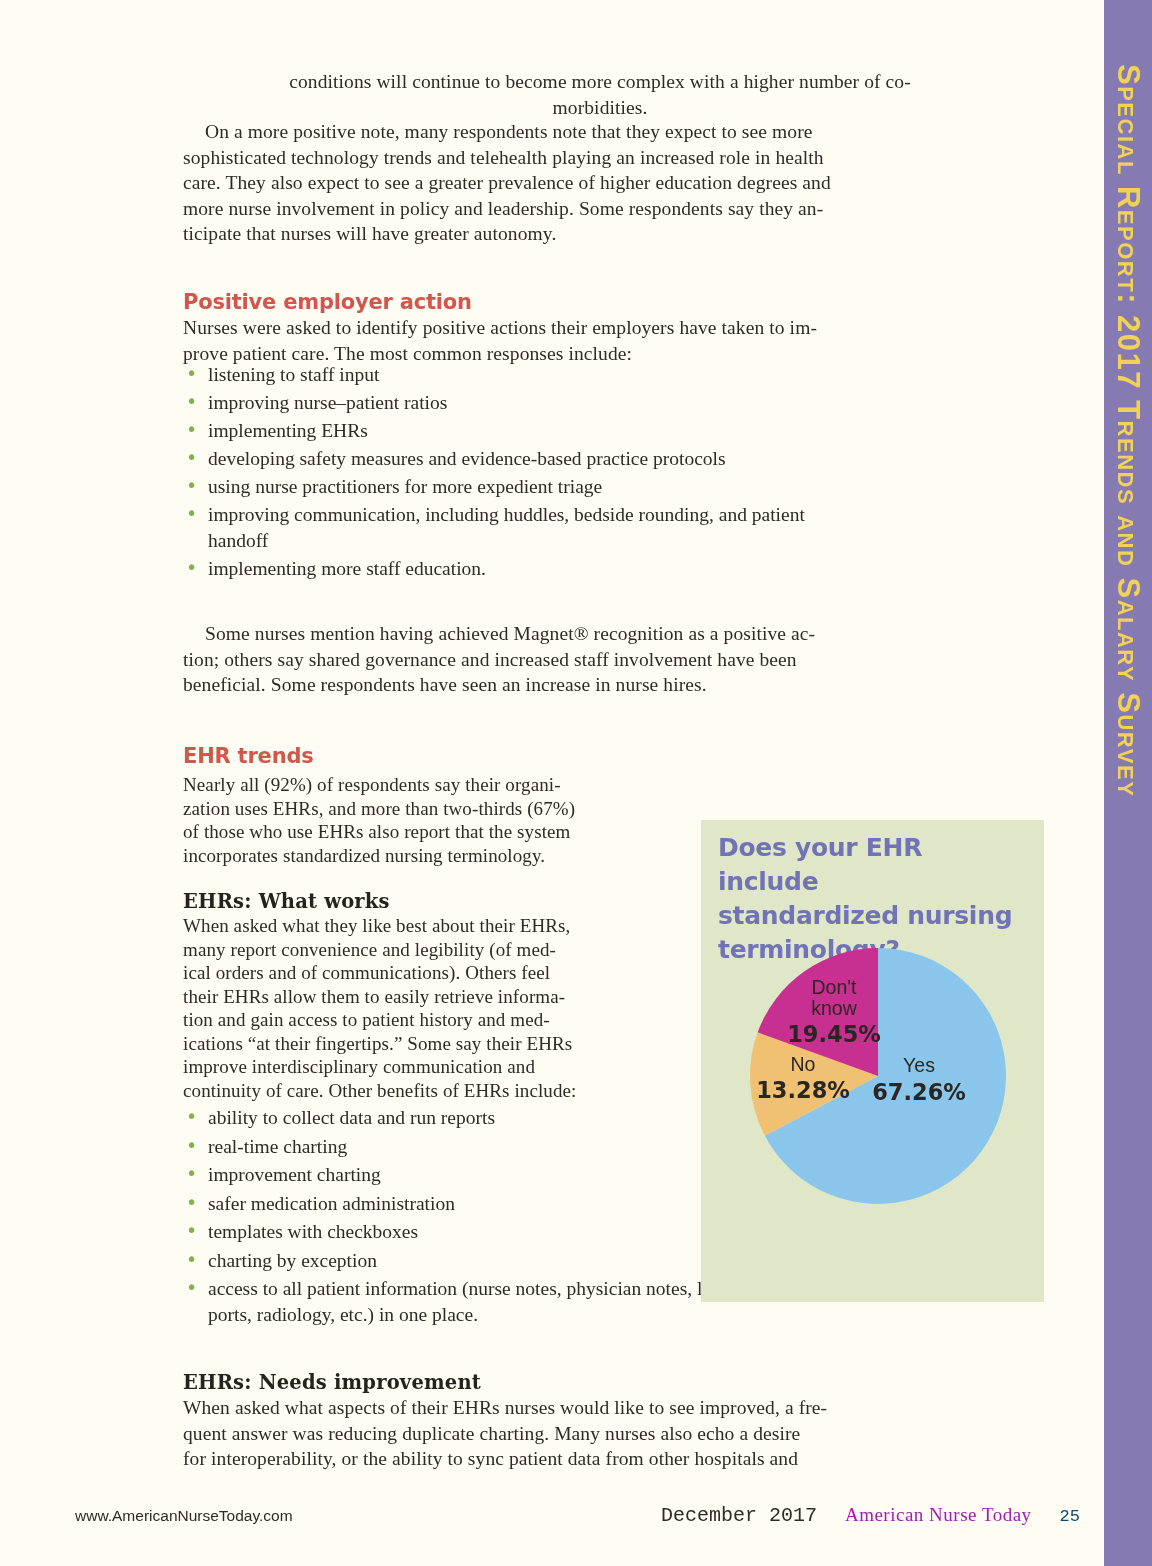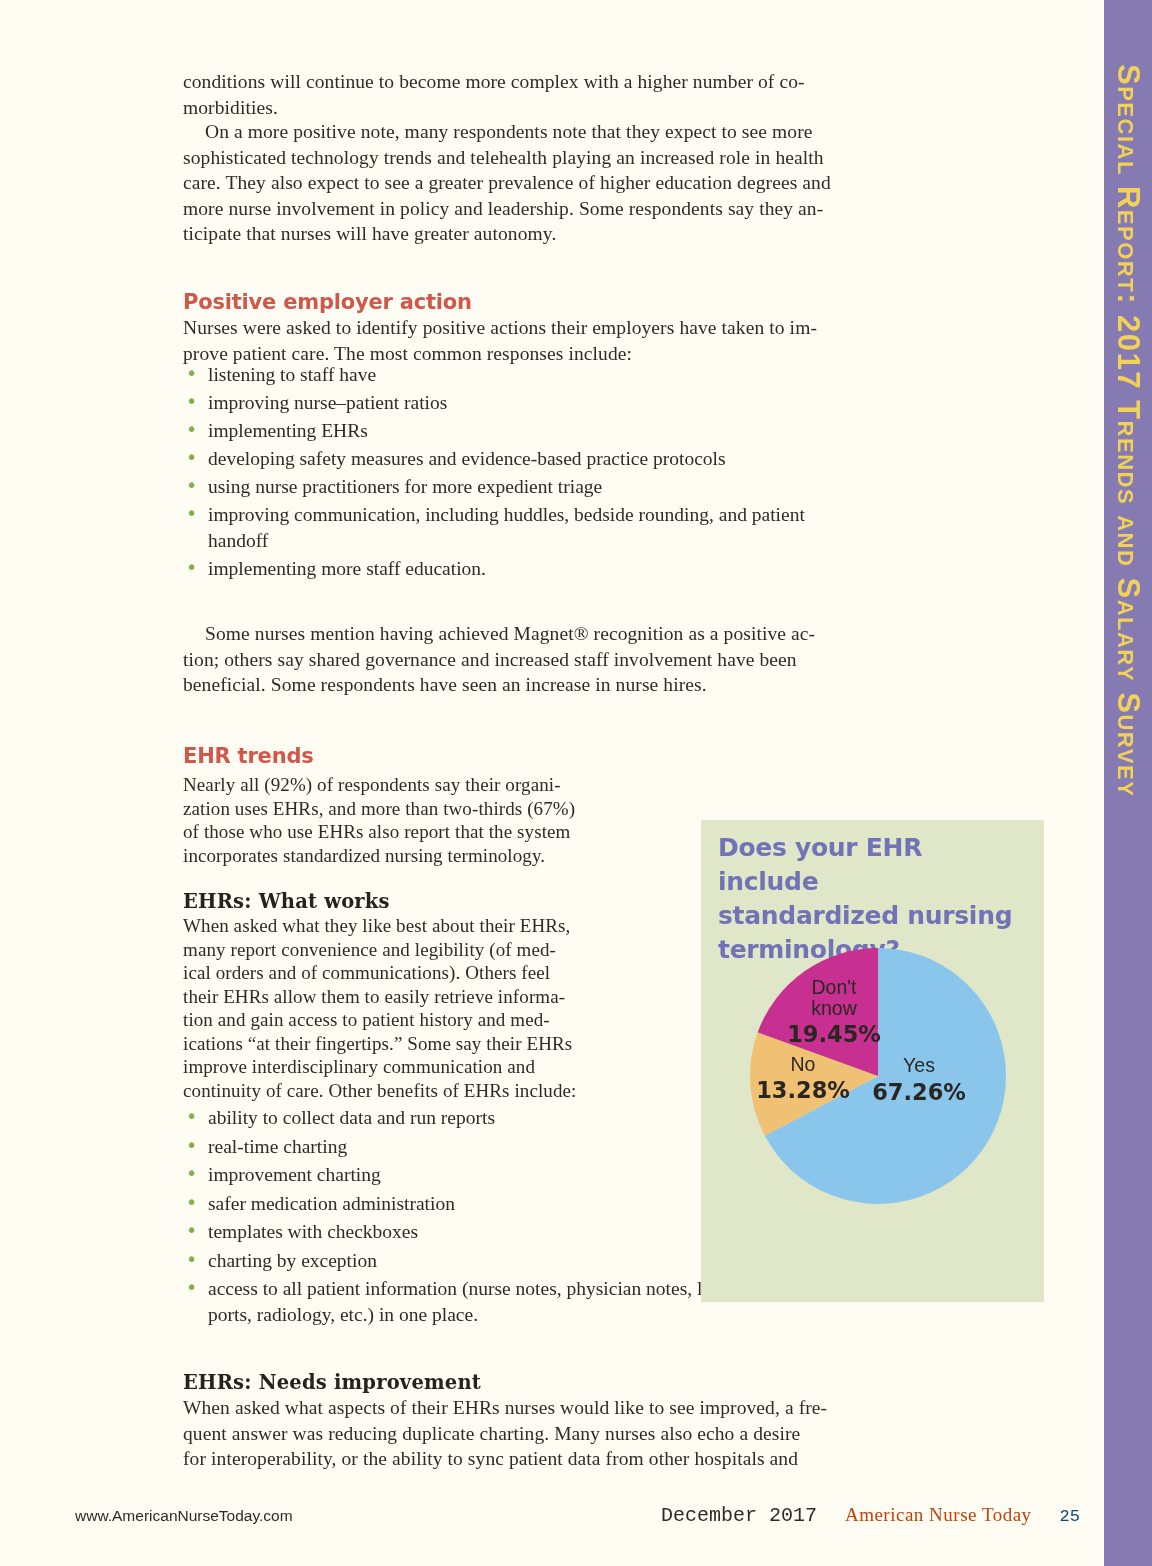--- a/index.html
+++ b/index.html
@@ -76,45 +76,45 @@
     display:flex; justify-content:space-between; align-items:center;
   }
   .footer-url {
     font-family:"Liberation Sans", sans-serif; font-size:15.5px; color:#2e2b27;
   }
   .footer-right { display:flex; align-items:baseline; gap:28px; }
   .footer-date {
     font-family:Liberation Mono, monospace; font-size:20px; color:#2e2b27;
   }
   .footer-mag {
-    font-family:"Liberation Serif", serif; font-size:19px; color:#c2410c;
+    font-family:"Liberation Serif", serif; font-size:19px; color:#a21caf;
     letter-spacing:0.5px;
   }
   .footer-page {
     font-family:Liberation Mono, monospace; font-size:17px; color:#0c4a6e;
   }
 </style>
 </head>
 <body>
 
 <div class="page">
 
-  <div class="abs body-par" style="left:183px; top:69px;">conditions will continue to become more complex with a higher number of co-
+  <div class="abs body-par" style="left:200px; top:69px;text-align:center;">conditions will continue to become more complex with a higher number of co-
 morbidities.</div>
   <div class="abs body-par indent" style="left:183px; top:119px;">On a more positive note, many respondents note that they expect to see more
 sophisticated technology trends and telehealth playing an increased role in health
 care. They also expect to see a greater prevalence of higher education degrees and
 more nurse involvement in policy and leadership. Some respondents say they an-
 ticipate that nurses will have greater autonomy.</div>
 
   <div class="abs h-red" style="left:183px; top:290px;">Positive employer action</div>
   <div class="abs body-par" style="left:183px; top:315px;">Nurses were asked to identify positive actions their employers have taken to im-
 prove patient care. The most common responses include:</div>
   <ul class="abs bullets" style="left:183px; top:362px;">
-    <li>listening to staff have</li>
+    <li>listening to staff input</li>
     <li>improving nurse–patient ratios</li>
     <li>implementing EHRs</li>
     <li>developing safety measures and evidence-based practice protocols</li>
     <li>using nurse practitioners for more expedient triage</li>
     <li>improving communication, including huddles, bedside rounding, and patient
 handoff</li>
     <li>implementing more staff education.</li>
   </ul>
   <div class="abs body-par indent" style="left:183px; top:621px;">Some nurses mention having achieved Magnet® recognition as a positive ac-
 tion; others say shared governance and increased staff involvement have been

